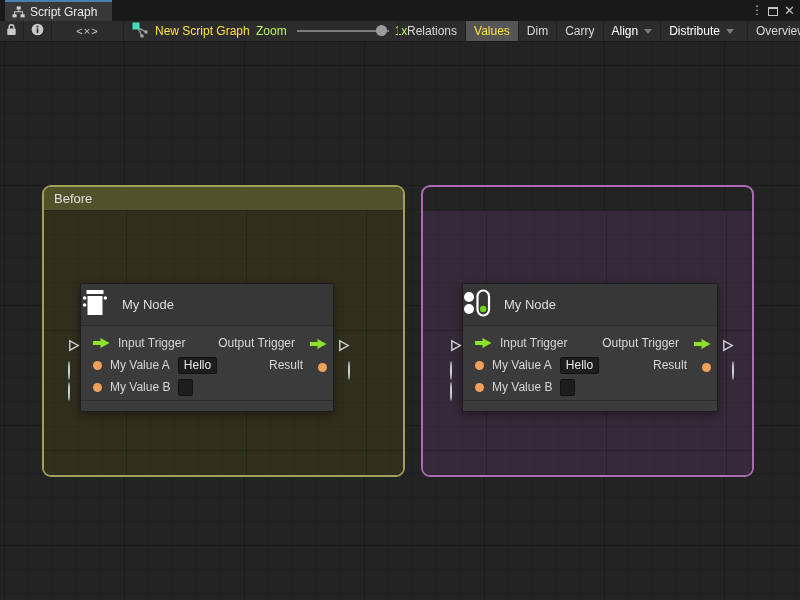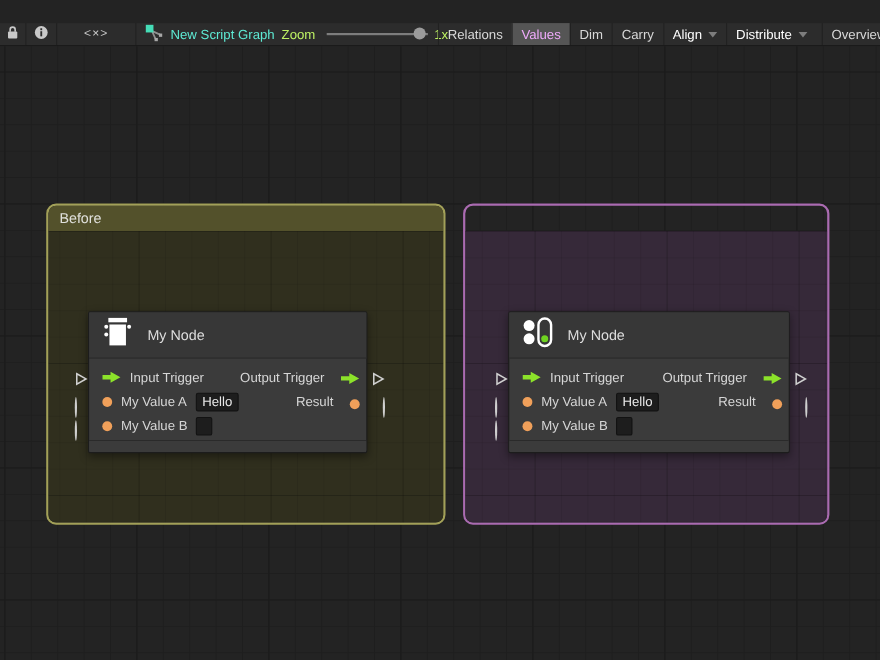--- a/index.html
+++ b/index.html
@@ -18,29 +18,29 @@
   .maxbox { display:inline-block; width:10px; height:9px; border:1px solid #c4c4c4; border-top:2px solid #c4c4c4; vertical-align:middle; }
 
   
   .toolbar { position:absolute; left:0; top:21px; width:800px; height:21px; background:#2c2c2c;
              border-bottom:1px solid #191919; color:#d8d8d8; font-size:12px; }
   .tb-btn { position:absolute; top:0; height:20px; display:flex; align-items:center; justify-content:center; }
   .sep-r { border-right:1px solid #212121; }
   #btn-lock { left:0; width:24px; }
   #btn-info { left:24px; width:28px; }
   #btn-code { left:52px; width:72px; color:#c9c9c9; font-size:11px; letter-spacing:1px; }
-  .graph-title { position:absolute; left:132px; top:0; height:20px; display:flex; align-items:center; gap:7px; color:#5eead4; }
+  .graph-title { position:absolute; left:132px; top:0; height:20px; display:flex; align-items:center; gap:7px; color:#fde047; }
   .zoom-ctl { position:absolute; left:256px; top:0; height:20px; display:flex; align-items:center; color:#bef264; }
   .slider { position:relative; width:92px; height:20px; margin-left:10px; }
   .slider .track { position:absolute; left:0; right:0; top:9px; height:2px; background:#7d7d7d; }
   .slider .handle { position:absolute; right:2px; top:4px; width:11px; height:11px; border-radius:50%; background:#9b9b9b; }
   .zoom-val { margin-left:6px; }
   .view-btns { position:absolute; left:398px; right:0; top:0; height:20px; display:flex; overflow:hidden; }
   .vbtn { height:20px; display:flex; align-items:center; padding:0 8px; border-left:1px solid #212121; white-space:nowrap; }
-  .vbtn.active { background:#555555; color:#f0abfc; }
+  .vbtn.active { background:#555555; color:#fde047; }
   .vbtn.disabled { color:#ffffff;text-align:center; }
   .vbtn.gap { margin-left:5px; }
   .dd-arrow { width:0; height:0; border-left:4px solid transparent; border-right:4px solid transparent;
               border-top:5px solid #7d7d7d; margin-left:6px; }
 
   
   .canvas { position:absolute; left:0; top:42px; width:800px; height:558px; background-color:#232323;
     background-image:
       linear-gradient(to right, #1a1a1a 1px, transparent 1px),
       linear-gradient(to bottom, #1a1a1a 1px, transparent 1px),
@@ -72,21 +72,21 @@
       linear-gradient(to right, rgba(0,0,0,.08) 1px, transparent 1px),
       linear-gradient(to bottom, rgba(0,0,0,.08) 1px, transparent 1px);
     background-position:63px 0, 0 0, 15px 0, 0 0; }
 
   
   .node { position:absolute; top:96px; width:254px; background:#3b3b3b; border:1px solid #1c1c1c;
           border-radius:2px; box-shadow:0 3px 8px rgba(0,0,0,.4); }
   .group.before .node { left:36px; }
   .group.after  .node { left:39px; width:256px; }
   .node-header { height:42px; background:#373737; border-bottom:1px solid #2a2a2a;
-                 display:flex; align-items:center; gap:13px; padding:0 12px;text-align:center; }
+                 display:flex; align-items:center; gap:13px; padding:0 0;text-align:center; }
   .node-title { font-size:13px; color:#dedede; }
   .node-body { padding:6px 0 2px 0; }
   .nrow { height:22px; display:flex; align-items:center; padding:0 6px 0 12px; font-size:12px; color:#d6d6d6; }
   .pleft { display:flex; align-items:center; gap:8px; }
   .spacer { flex:1; }
   .pright { display:flex; align-items:flex-end; gap:15px; }
   .dot { width:9px; height:9px; border-radius:50%; background:#f0a05a; }
   .port-trigger svg { display:block; }
   .field { display:inline-block; min-width:14px; height:17px; line-height:15px; background:#1d1d1d;
            border:1px solid #121212; border-radius:2px; padding:0 5px; color:#e8e8e8; font-size:12px; }
@@ -97,20 +97,38 @@
   .oport { position:absolute; }
   .oport.left { left:-13px; }
   .oport.right { right:-17px; }
   .ocircle { width:10px; height:10px; border:1.5px solid #cfcfcf; border-radius:50%; }
 </style>
 </head>
 <body>
 
 <div class="screen">
 
+  <div class="tabbar">
+    <div class="tab">
+      <span class="tabicon">
+        <svg width="13" height="12" viewBox="0 0 14 12">
+          <rect x="5" y="0" width="4.4" height="3.4" fill="#cfcfcf"></rect>
+          <rect x="0.6" y="8.4" width="4.4" height="3.4" fill="#cfcfcf"></rect>
+          <rect x="9.2" y="8.4" width="4.4" height="3.4" fill="#cfcfcf"></rect>
+          <path d="M7.2 3.4 V5.8 M2.8 8.4 V5.8 H11.4 V8.4" stroke="#cfcfcf" stroke-width="1.1" fill="none"></path>
+        </svg>
+      </span>
+      <span>Script Graph</span>
+    </div>
+    <div class="wincontrols">
+      <span class="wc kebab">⋮</span>
+      <span class="wc"><span class="maxbox"></span></span>
+      <span class="wc">✕</span>
+    </div>
+  </div>
 
   <div class="toolbar">
     <div class="tb-btn sep-r" id="btn-lock">
       <span>
         <svg width="11" height="13" viewBox="0 0 12 14">
           <path d="M3.5 6.2 V4.2 a2.5 2.5 0 0 1 5 0 V6.2" stroke="#c9c9c9" stroke-width="1.6" fill="none"></path>
           <rect x="1.4" y="6" width="9.2" height="7" rx="1" fill="#c9c9c9"></rect>
         </svg>
       </span>
     </div>

